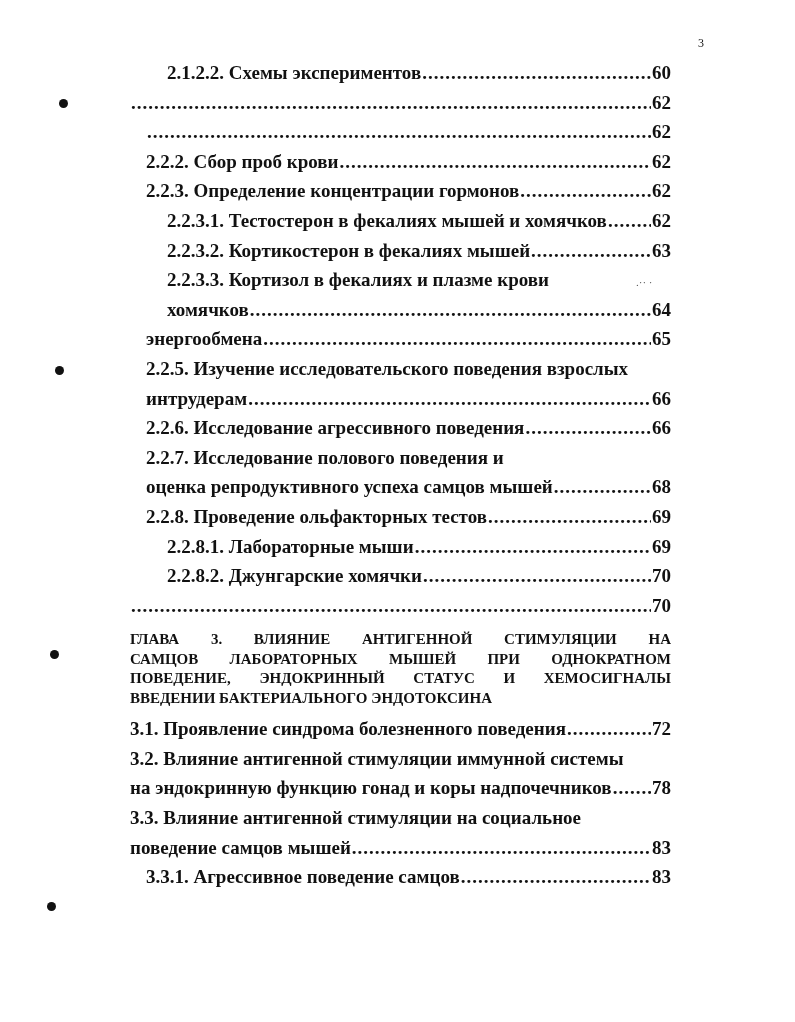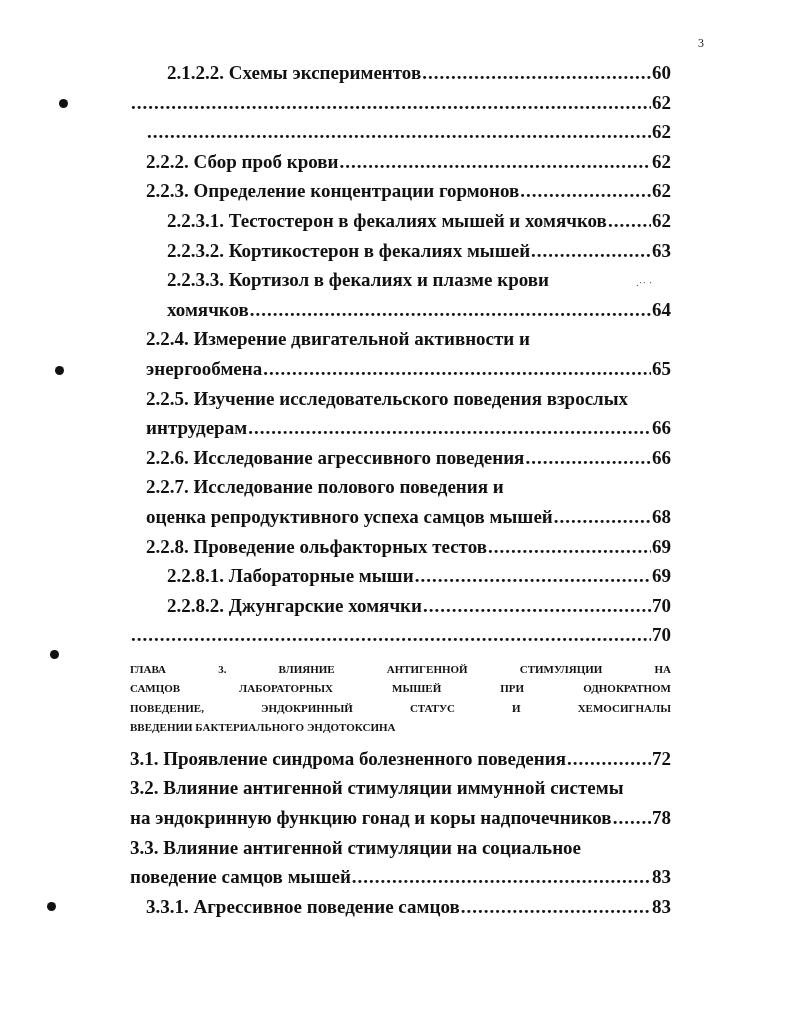--- a/index.html
+++ b/index.html
@@ -11,21 +11,21 @@
   .row { display: flex; align-items: baseline; height: 29.6px; line-height: 29.6px;
          font-size: 19px; font-weight: bold; white-space: nowrap; }
   .row .t { flex: 0 0 auto; }
   .row .dots { flex: 1 1 auto; overflow: hidden; margin: 0 1px; letter-spacing: 1px;
                font-weight: bold; }
   .row .dots::before { content: "........................................................................................................................................................................................................................................"; }
   .row .n { flex: 0 0 auto; }
   .l0 { padding-left: 0; }
   .l1 { padding-left: 16px; }
   .l2 { padding-left: 37px; }
-  .chapter { font-size: 11px; font-weight: bold; line-height: 19.5px;
+  .chapter { font-size: 15px; font-weight: bold; line-height: 19.5px;
              text-align: justify; text-align-last: left; margin-top: 10px; margin-bottom: 6px; }
   .chapter .line { display: block; text-align: justify; text-align-last: justify; }
   .chapter .line.last { text-align-last: left; }
   .smudge { position: absolute; left: 636px; top: 276px; font-size: 11px; color: #555; }
 </style>
 </head>
 <body>
 
 <div class="page-num">3</div>
 
@@ -70,23 +70,20 @@
         <span class="dots"></span>
         <span class="n">63</span>
       </div>
       <div class="row l2">
         <span class="t">2.2.3.3. Кортизол в фекалиях и плазме крови</span>
       </div>
       <div class="row l2">
         <span class="t">хомячков </span>
         <span class="dots"></span>
         <span class="n">64</span>
-      </div>
-      <div class="row l1">
-        <span class="t">2.2.4. Измерение двигательной активности и</span>
       </div>
       <div class="row l1">
         <span class="t">энергообмена </span>
         <span class="dots"></span>
         <span class="n">65</span>
       </div>
       <div class="row l1">
         <span class="t">2.2.5. Изучение исследовательского поведения взрослых</span>
       </div>
       <div class="row l1">

